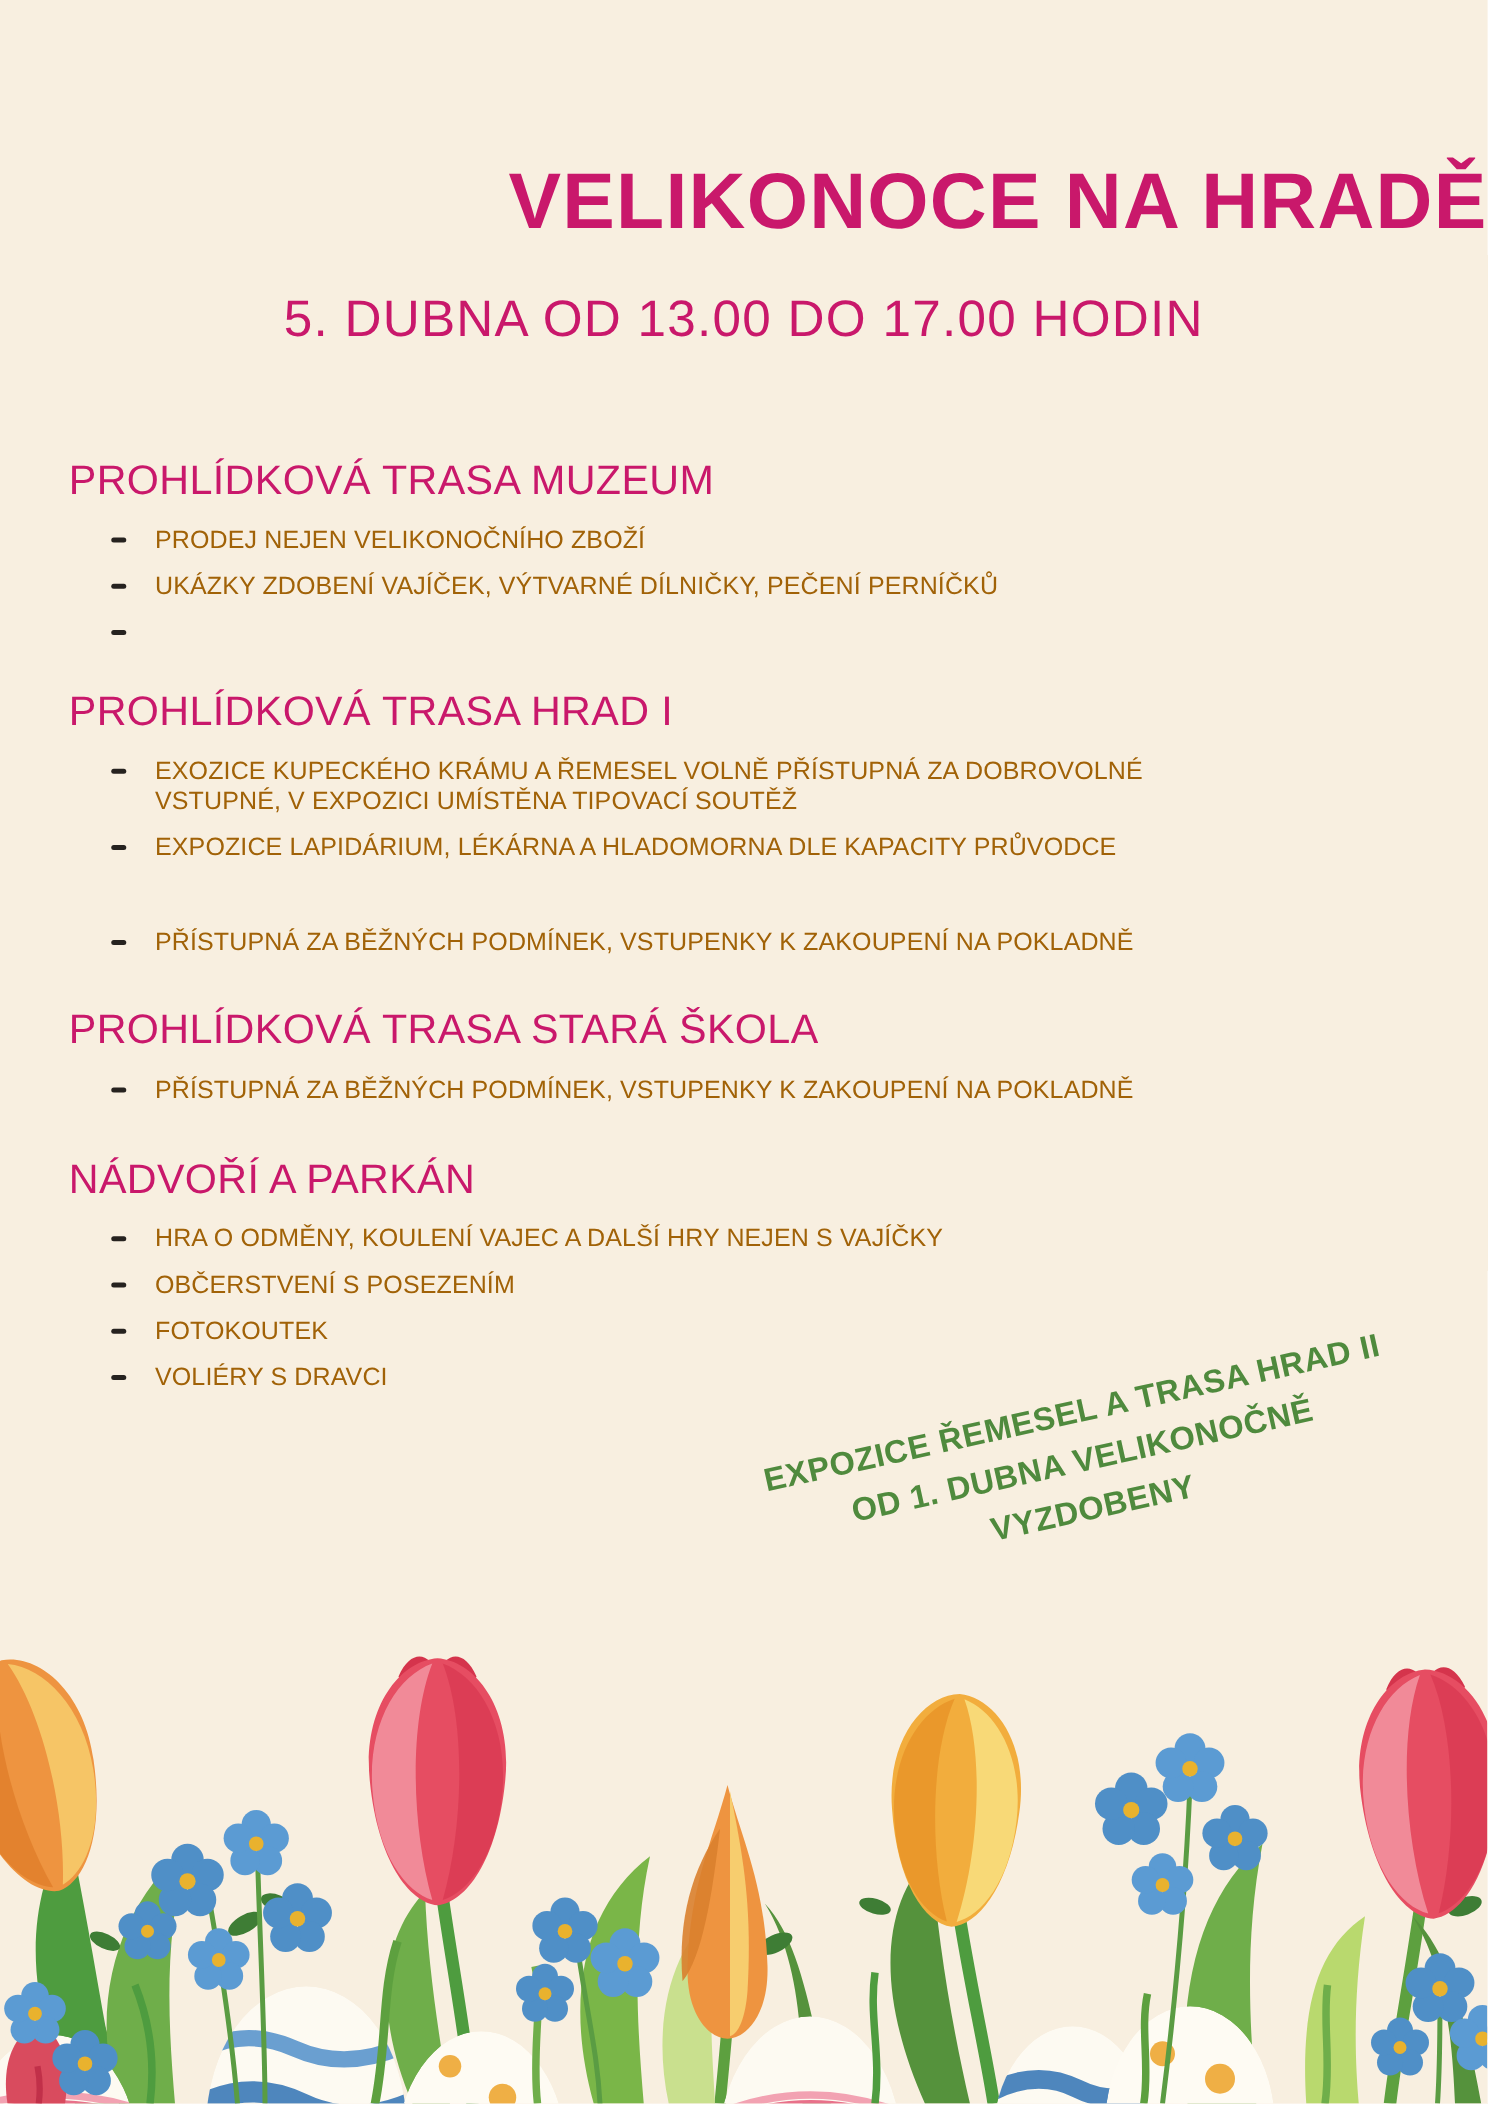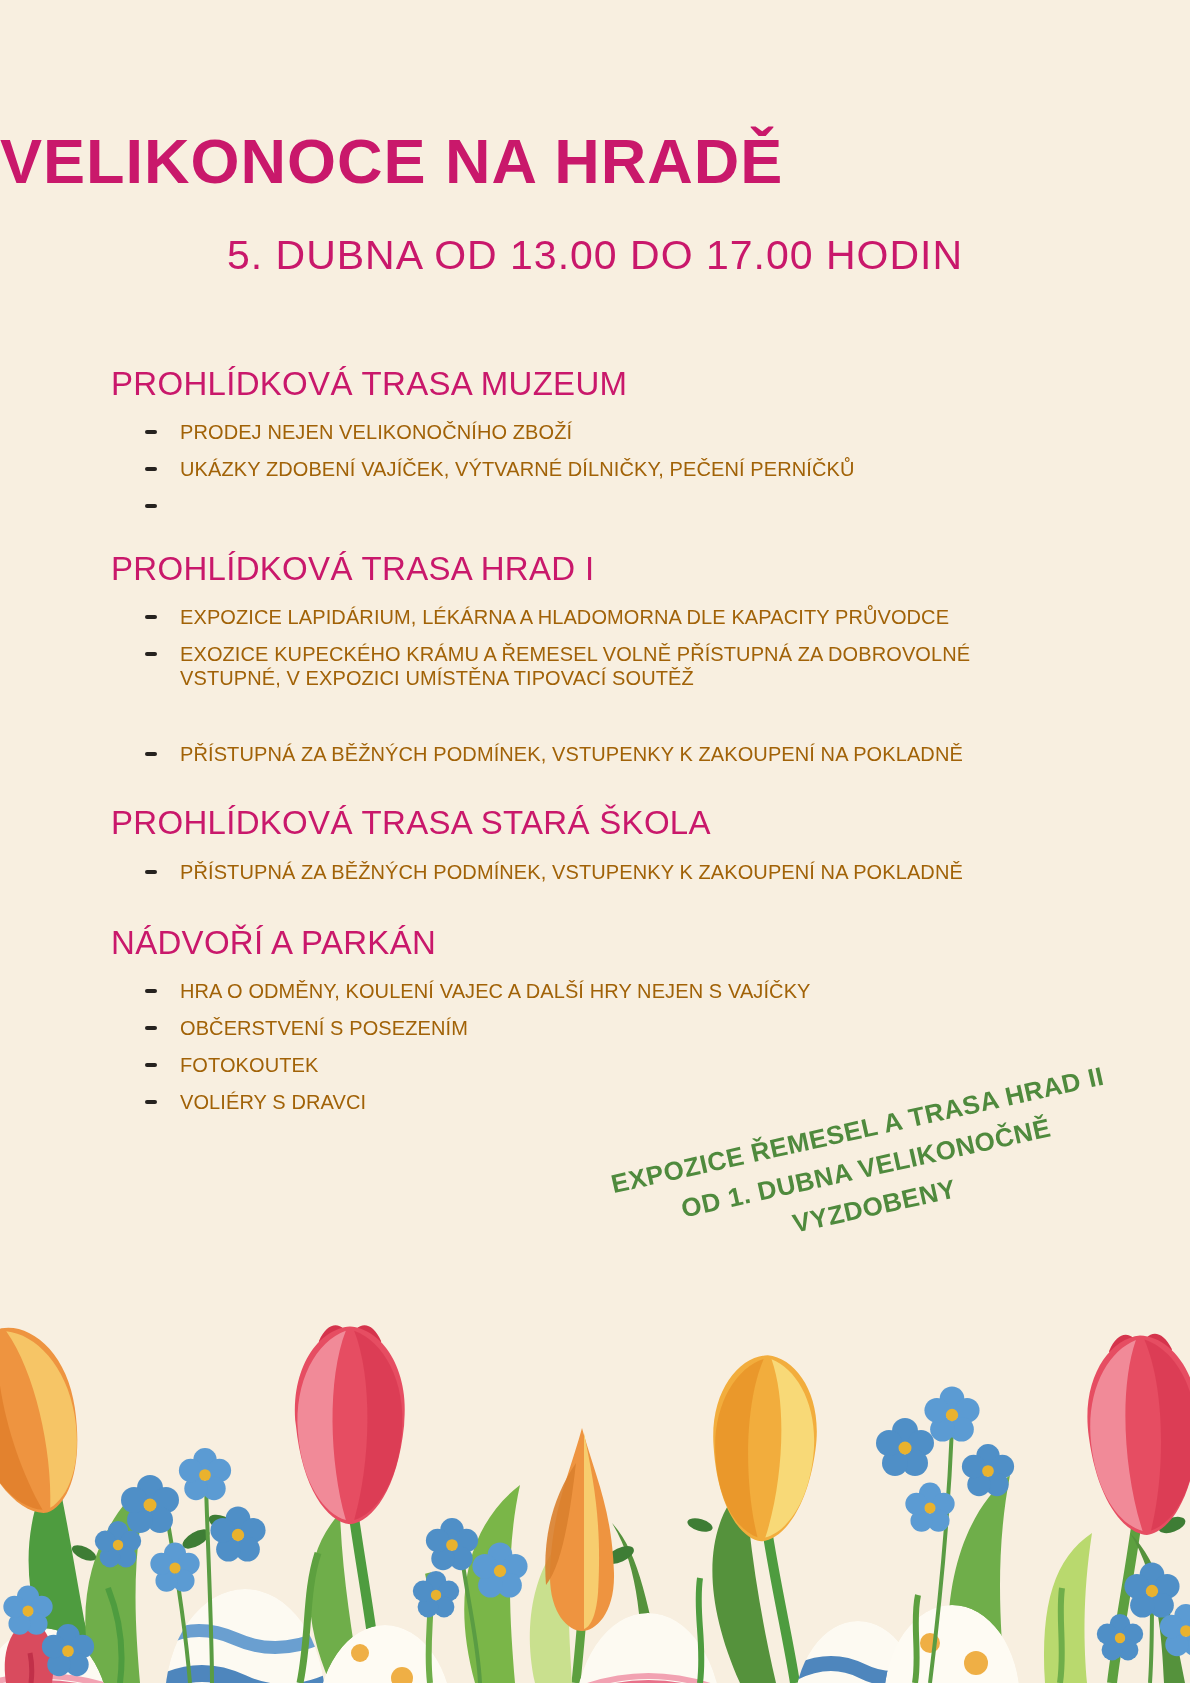--- a/index.html
+++ b/index.html
@@ -10,39 +10,39 @@
   }
   .page{
     position:relative;
     width:1190px;height:1683px;
     background:#f8efe0;
     overflow:hidden;
   }
   .title{
     margin:0;
     padding-top:128px;
-    text-align:left;
+    text-align:right;
     font-size:63px;
     font-weight:700;
     letter-spacing:1px;
     color:#c9186b;
     line-height:1.06;
   }
   .subtitle{
     margin:38px 0 0 0;
     text-align:center;
     font-size:41px;
     font-weight:400;
     letter-spacing:1px;
     color:#c9186b;
     line-height:1.1;
   }
   main{
     margin-top:88px;
-    padding-left:111px;
+    padding-left:55px;
     position:relative;
     z-index:3;
   }
   .sec h3{
     margin:0;
     font-size:33px;
     font-weight:400;
     color:#c9186b;
     line-height:1.1;
     letter-spacing:0.3px;
@@ -123,25 +123,25 @@
             <span class="dash"></span>
           </li>
       </ul>
     </section>
 
     <section class="sec s2">
       <h3>PROHLÍDKOVÁ TRASA HRAD I</h3>
       <ul>
         <li>
             <span class="dash"></span>
+            <span class="bt">EXOZICE KUPECKÉHO KRÁMU A ŘEMESEL VOLNĚ PŘÍSTUPNÁ ZA DOBROVOLNÉ VSTUPNÉ, V EXPOZICI UMÍSTĚNA TIPOVACÍ SOUTĚŽ</span>
+          </li>
+        <li>
+            <span class="dash"></span>
             <span class="bt">EXPOZICE LAPIDÁRIUM, LÉKÁRNA A HLADOMORNA DLE KAPACITY PRŮVODCE</span>
-          </li>
-        <li>
-            <span class="dash"></span>
-            <span class="bt">EXOZICE KUPECKÉHO KRÁMU A ŘEMESEL VOLNĚ PŘÍSTUPNÁ ZA DOBROVOLNÉ VSTUPNÉ, V EXPOZICI UMÍSTĚNA TIPOVACÍ SOUTĚŽ</span>
           </li>
       </ul>
     </section>
 
     <section class="sec s3">
       <ul>
         <li>
             <span class="dash"></span>
             <span class="bt">PŘÍSTUPNÁ ZA BĚŽNÝCH PODMÍNEK, VSTUPENKY K ZAKOUPENÍ NA POKLADNĚ</span>
           </li>

